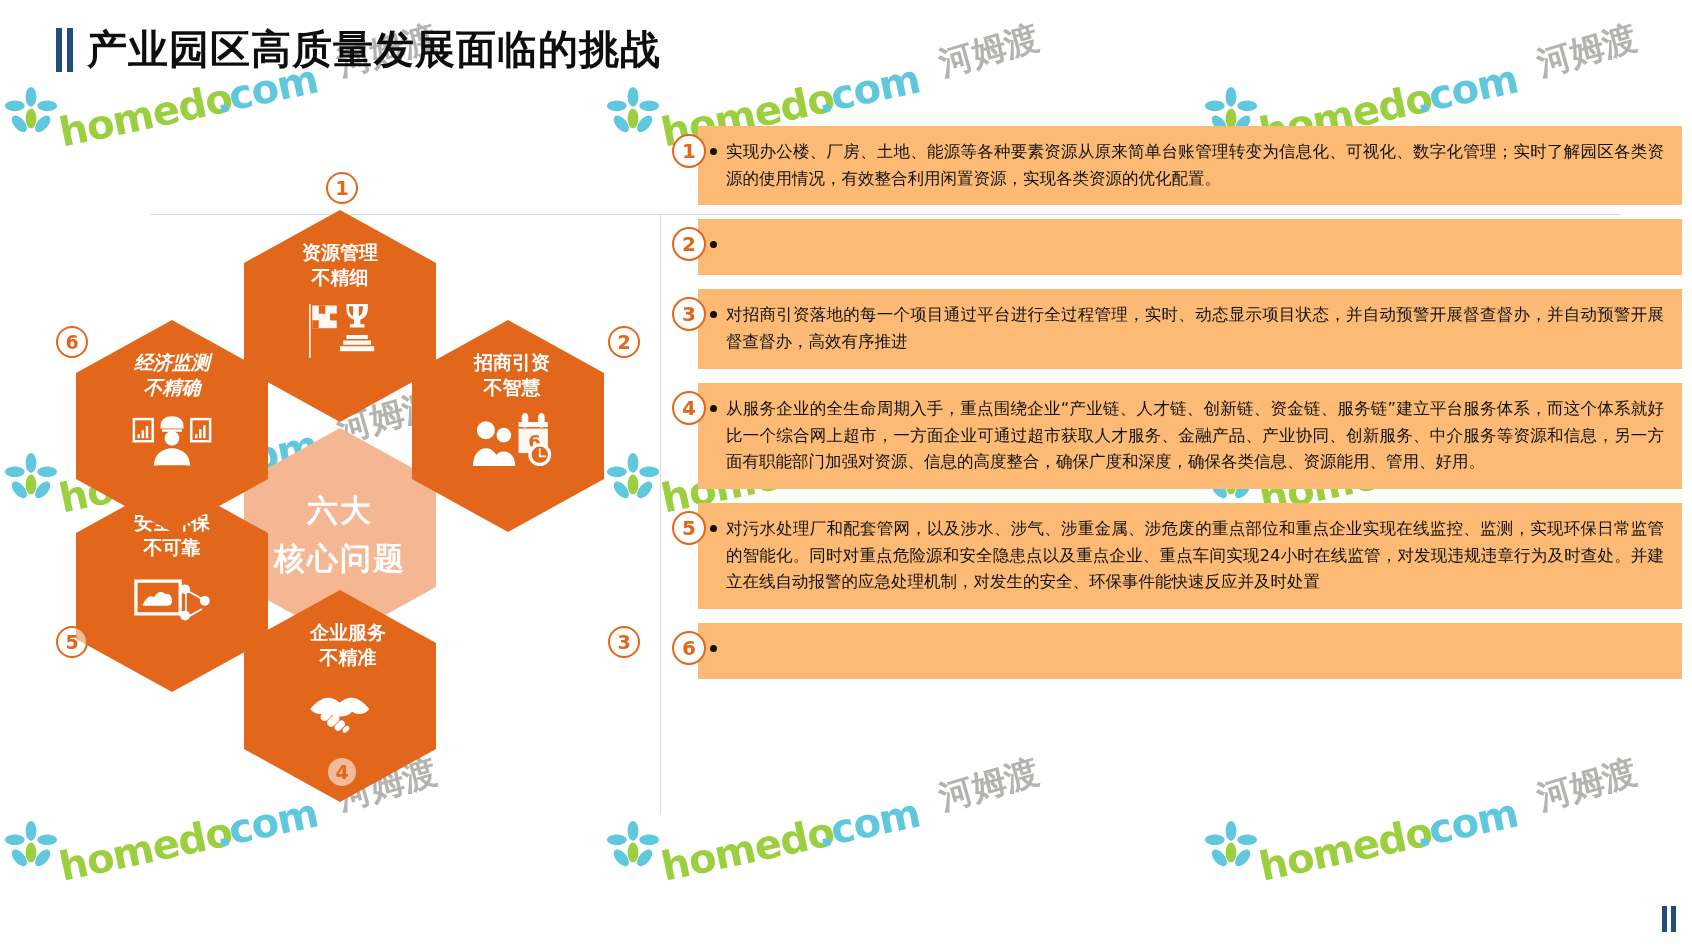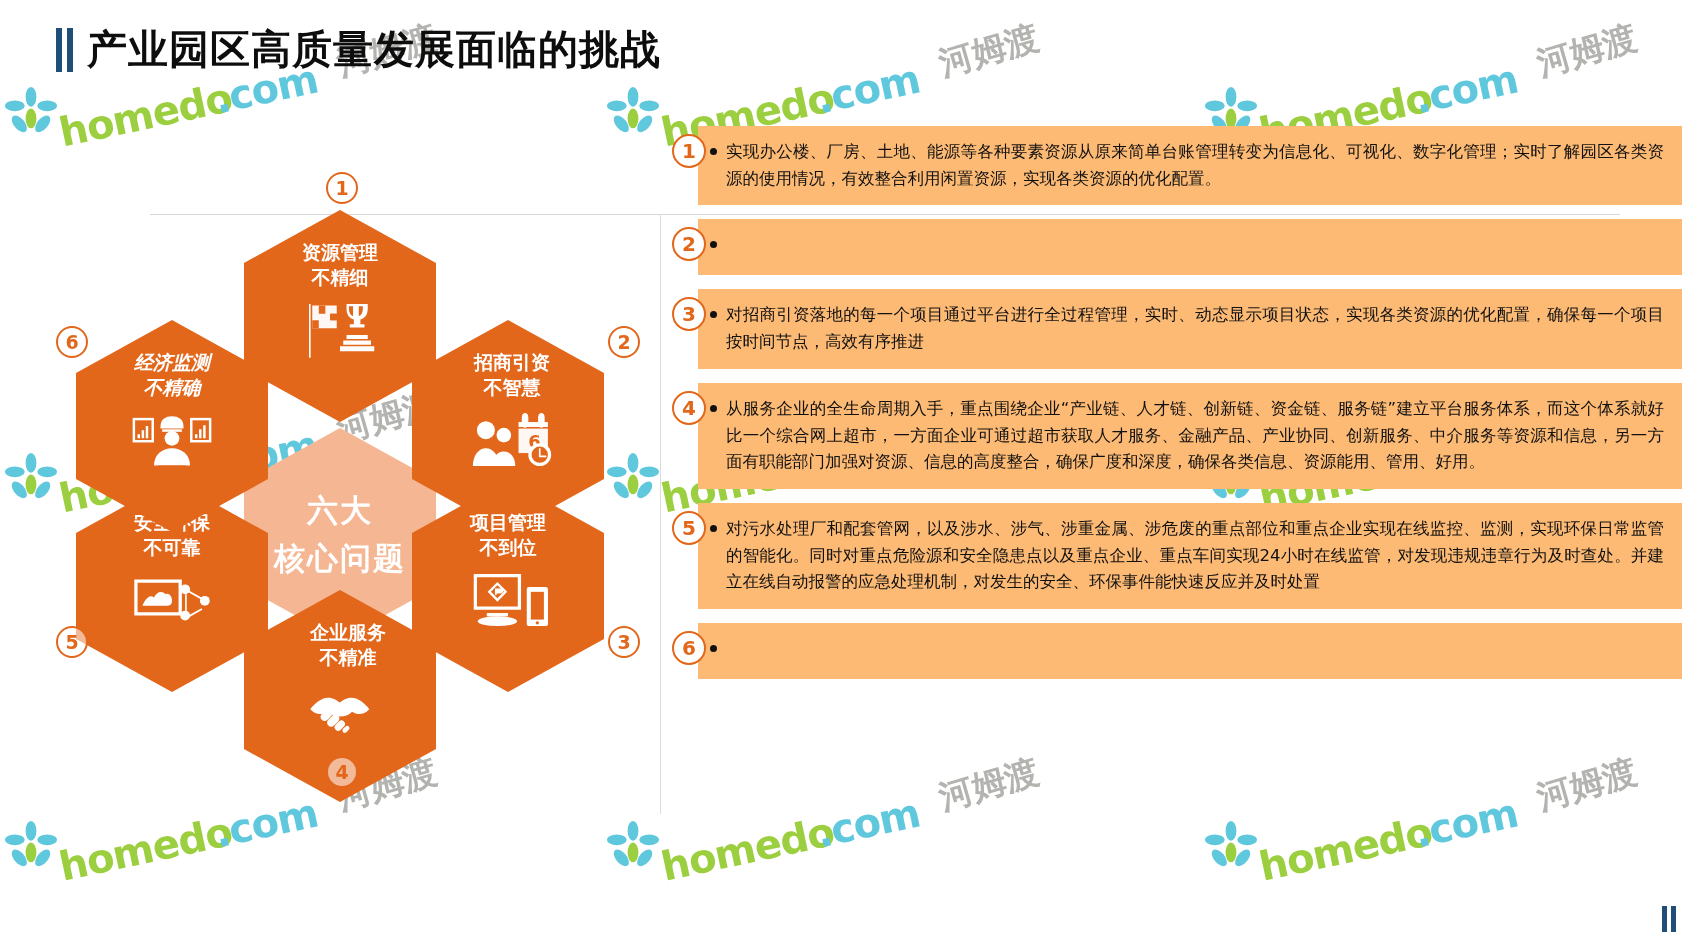--- a/index.html
+++ b/index.html
@@ -323,40 +323,20 @@
             <text x="70" y="48" font-size="22" font-family="DejaVu Sans" font-weight="bold" fill="#e2671b">6</text>
             <circle cx="84" cy="56" r="14"></circle>
             <circle cx="84" cy="56" r="10" fill="#e2671b"></circle>
             <path d="M83 48h2v9h7v2h-9z"></path>
           </g>
         </svg>
     </div>
   </div>
   <div class="num-badge" style="left:588px; top:176px;">2</div>
 
-  <div class="hex" style="left:392px; top:330px;">
-    <div class="hex-label">项目管理
-不到位</div>
-    <div class="hex-icon">
-      <svg viewBox="0 0 100 76">
-          <g fill="#fff">
-            <path d="M8 6h58v44H8z"></path>
-            <path d="M12 10h50v36H12z" fill="#e2671b"></path>
-            <path d="M24 54h26v4H24z"></path>
-            <ellipse cx="37" cy="64" rx="24" ry="6"></ellipse>
-            <path d="M37 16l12 12-12 12-12-12z"></path>
-            <path d="M37 20l8 8-8 8-8-8z" fill="#e2671b"></path>
-            <path d="M34 24h7c2 0 3 1 3 3s-1 3-3 3h-5v2h-2z" fill="#fff"></path>
-            <path d="M76 22h20c2 0 3 1 3 3v42c0 2-1 3-3 3H76c-2 0-3-1-3-3V25c0-2 1-3 3-3z"></path>
-            <path d="M78 28h16v34H78z" fill="#e2671b"></path>
-            <circle cx="86" cy="66" r="2" fill="#e2671b"></circle>
-          </g>
-        </svg>
-    </div>
-  </div>
   <div class="num-badge" style="left:588px; top:476px;">3</div>
 
   <div class="hex" style="left:224px; top:440px;padding-left:16px;">
     <div class="hex-label">企业服务
 不精准</div>
     <div class="hex-icon">
       <svg viewBox="0 0 100 62">
           <g fill="#fff">
             <path d="M4 30c6-8 14-14 22-14 6 0 10 3 14 6 4-3 8-6 14-6 8 0 16 6 22 14-4 4-8 6-12 6-3 0-6-1-9-3-4 4-9 6-15 6s-11-2-15-6c-3 2-6 3-9 3-4 0-8-2-12-6z"></path>
             <path d="M18 36c-2 2-2 5 0 7s5 2 7 0l4-4c2-2 2-5 0-7s-5-2-7 0z"></path>
@@ -427,21 +407,21 @@
     <div class="item-badge">2</div>
     <div class="item-body">
       <span class="bullet"></span>
     </div>
   </div>
 
   <div class="item">
     <div class="item-badge">3</div>
     <div class="item-body">
       <span class="bullet"></span>
-      <div class="item-text">对招商引资落地的每一个项目通过平台进行全过程管理，实时、动态显示项目状态，实现各类资源的优化配置，确保每一个项目按时间节点，高效有序推进</div>
+      <div class="item-text">对招商引资落地的每一个项目通过平台进行全过程管理，实时、动态显示项目状态，并自动预警开展督查督办，并自动预警开展督查督办，高效有序推进</div>
     </div>
   </div>
 
   <div class="item">
     <div class="item-badge">4</div>
     <div class="item-body">
       <span class="bullet"></span>
       <div class="item-text">从服务企业的全生命周期入手，重点围绕企业“产业链、人才链、创新链、资金链、服务链”建立平台服务体系，而这个体系就好比一个综合网上超市，一方面企业可通过超市获取人才服务、金融产品、产业协同、创新服务、中介服务等资源和信息，另一方面有职能部门加强对资源、信息的高度整合，确保广度和深度，确保各类信息、资源能用、管用、好用。</div>
     </div>
   </div>

